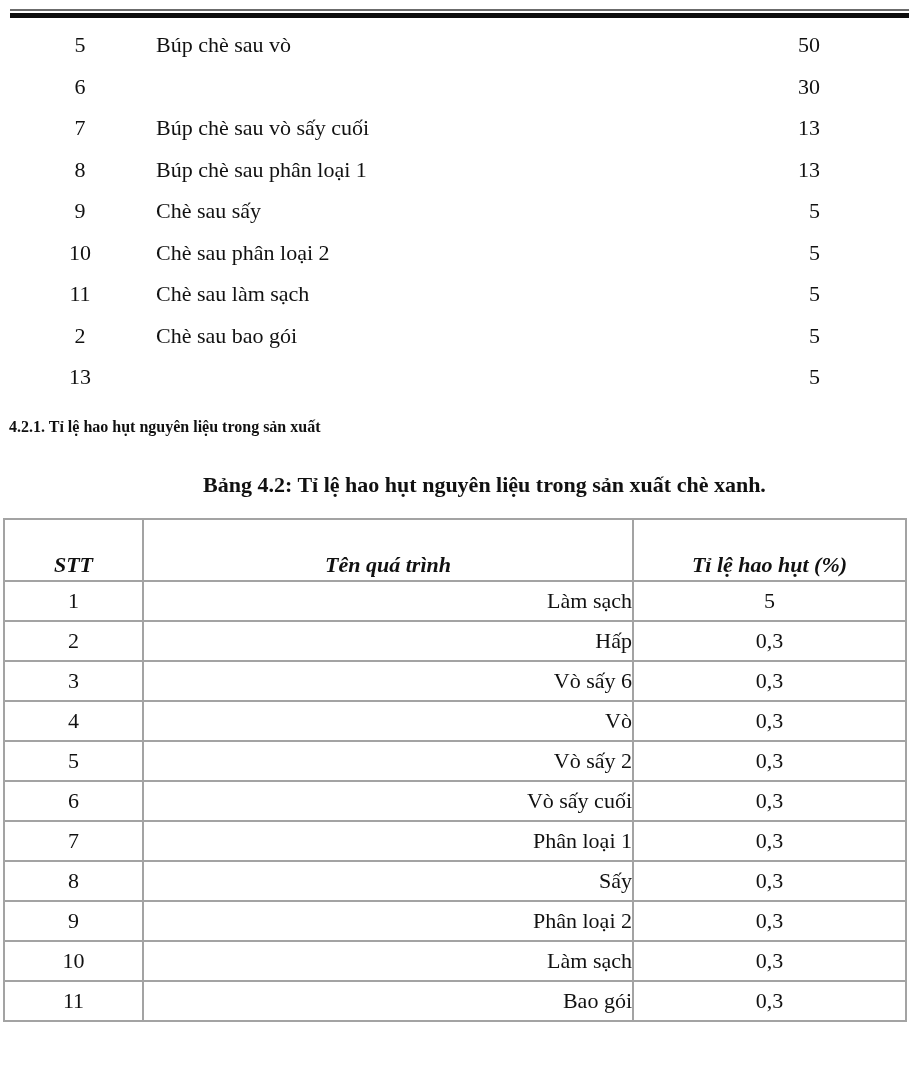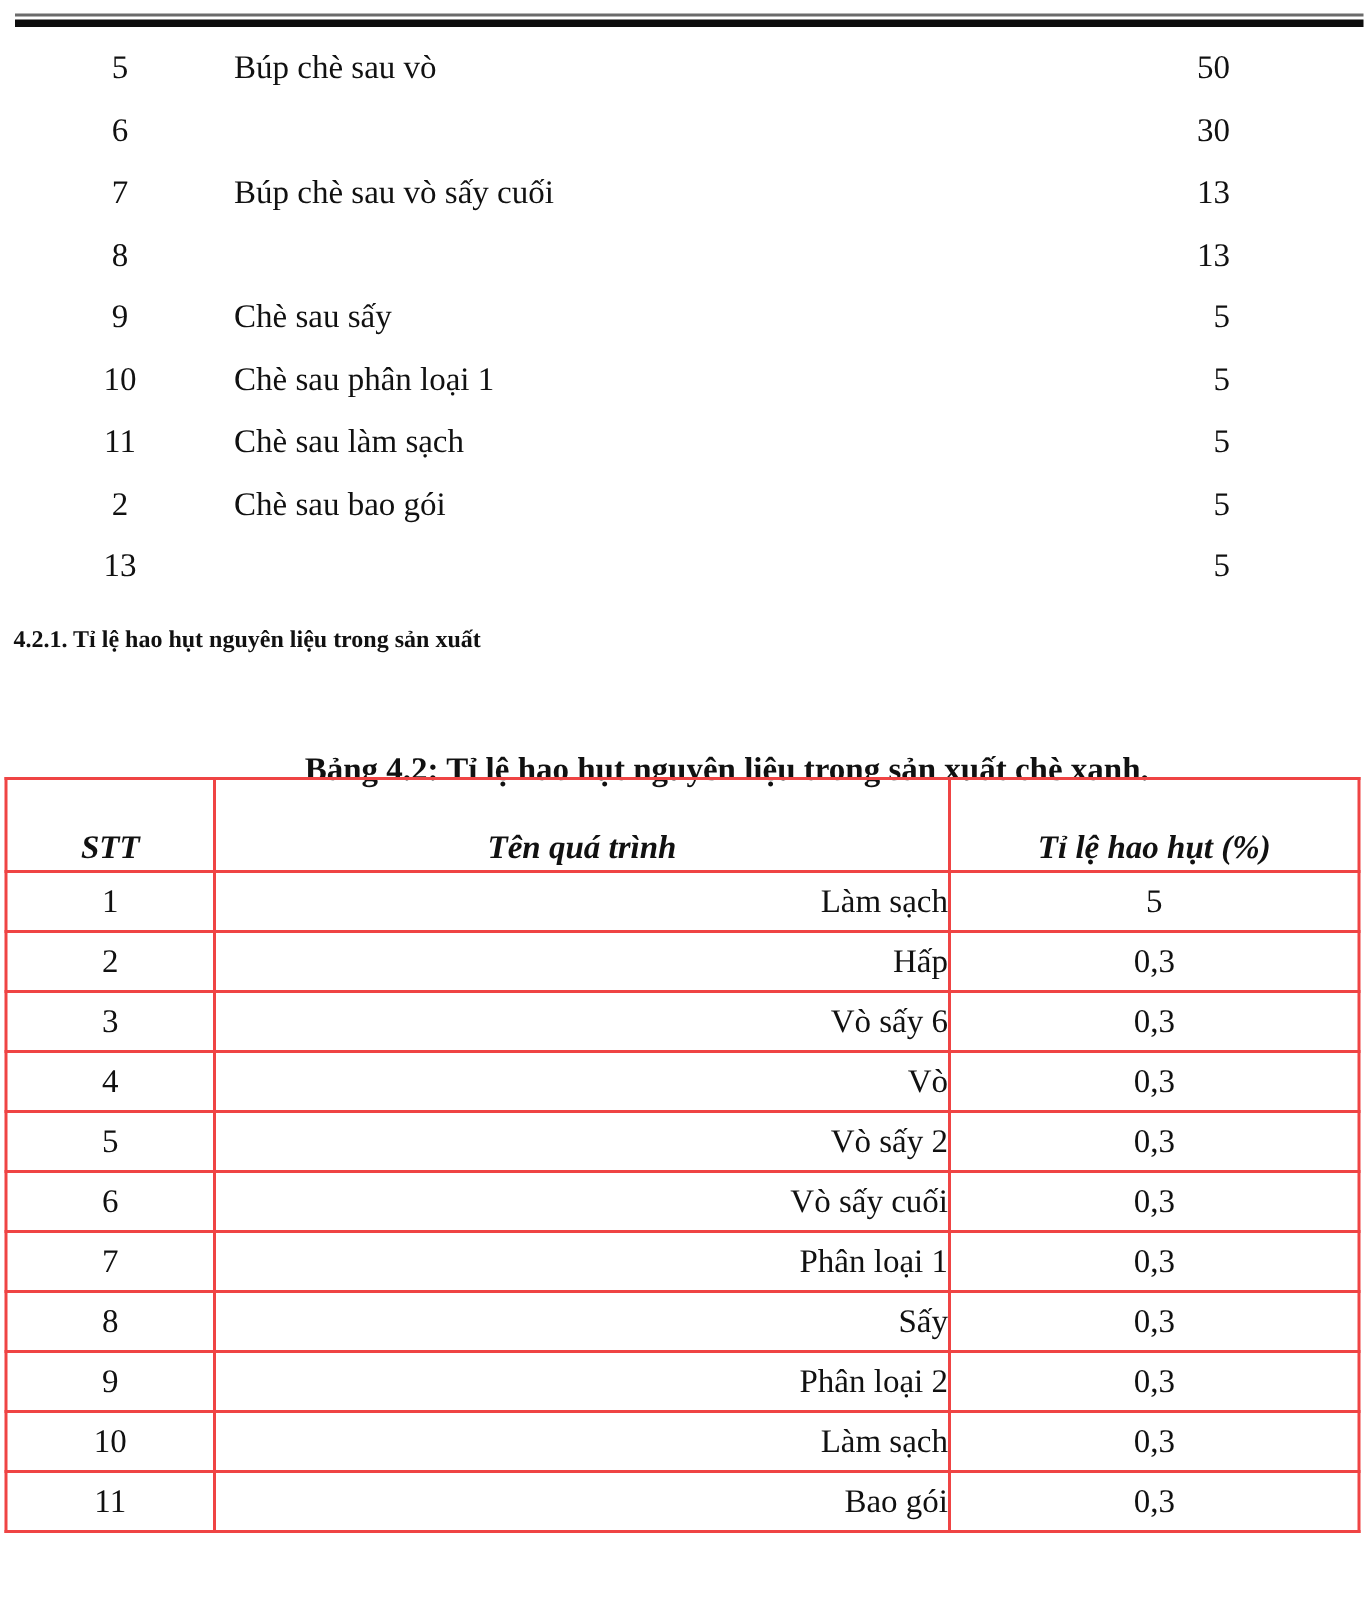--- a/index.html
+++ b/index.html
@@ -72,32 +72,31 @@
       position: absolute;
       left: 0;
       width: 909px;
       top: 472px;
       text-align: center;
       font-size: 22px;
       font-weight: bold;
       padding-left: 60px;
       box-sizing: border-box;
       white-space: nowrap;
-      margin-top: 28px;
     }
     .grid-table {
       position: absolute;
       left: 3px;
       top: 518px;
       width: 904px;
       border-collapse: collapse;
       font-size: 22px;
     }
     .grid-table th, .grid-table td {
-      border: 2px solid #ef4444;
+      border: 2px solid #a3a3a3;
       padding: 0;
     }
     .grid-table th {
       height: 58px;
       vertical-align: bottom;
       font-style: italic;
       font-weight: bold;
       text-align: center;
       padding-bottom: 2px;
     }
@@ -127,30 +126,31 @@
     <span class="stt">6</span>
     <span class="val">30</span>
   </div>
   <div class="plain-row">
     <span class="stt">7</span>
     <span class="name">Búp chè sau vò sấy cuối</span>
     <span class="val">13</span>
   </div>
   <div class="plain-row">
     <span class="stt">8</span>
+    <span class="name">Búp chè sau phân loại 1</span>
     <span class="val">13</span>
   </div>
   <div class="plain-row">
     <span class="stt">9</span>
     <span class="name">Chè sau sấy</span>
     <span class="val">5</span>
   </div>
   <div class="plain-row">
     <span class="stt">10</span>
-    <span class="name">Chè sau phân loại 1</span>
+    <span class="name">Chè sau phân loại 2</span>
     <span class="val">5</span>
   </div>
   <div class="plain-row">
     <span class="stt">11</span>
     <span class="name">Chè sau làm sạch</span>
     <span class="val">5</span>
   </div>
   <div class="plain-row">
     <span class="stt">2</span>
     <span class="name">Chè sau bao gói</span>

